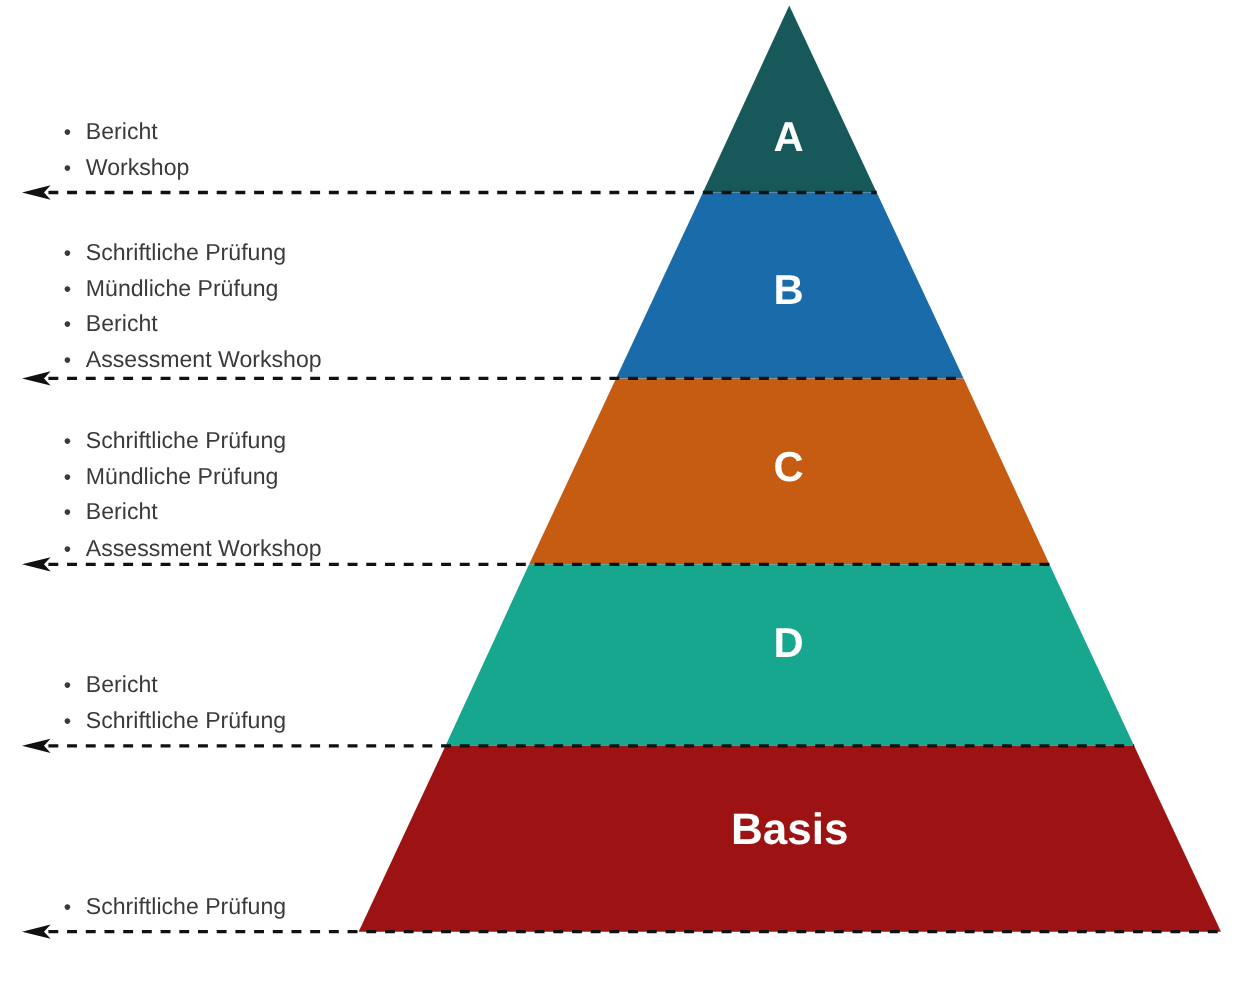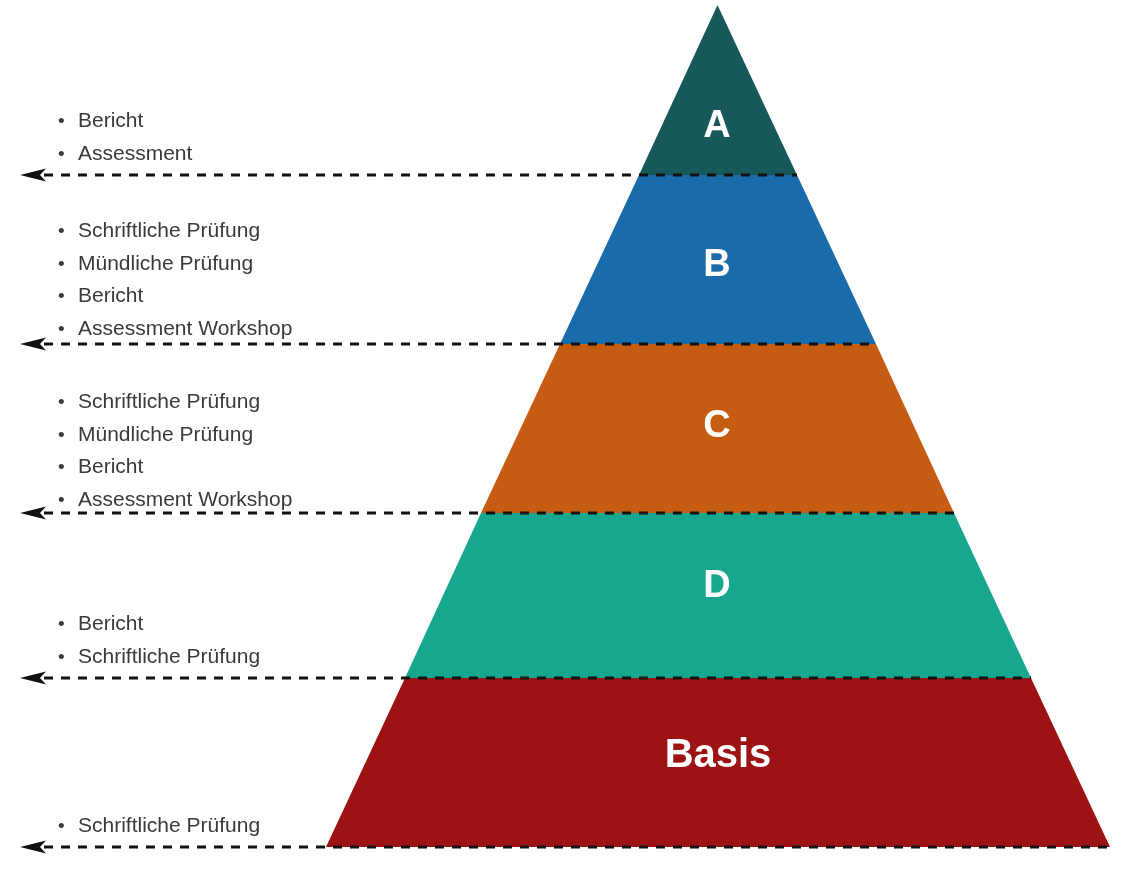--- a/index.html
+++ b/index.html
@@ -94,21 +94,21 @@
     <polygon class="arrowhead" points="20,847 46,840.5 40,847 46,853.5"></polygon>
   </svg>
 
   <ul class="annotation list-1">
     <li>
       <span class="bullet">•</span>
       <span>Bericht</span>
     </li>
     <li>
       <span class="bullet">•</span>
-      <span>Assessment</span>
+      <span>Workshop</span>
     </li>
   </ul>
 
   <ul class="annotation list-2">
     <li>
       <span class="bullet">•</span>
       <span>Schriftliche Prüfung</span>
     </li>
     <li>
       <span class="bullet">•</span>

